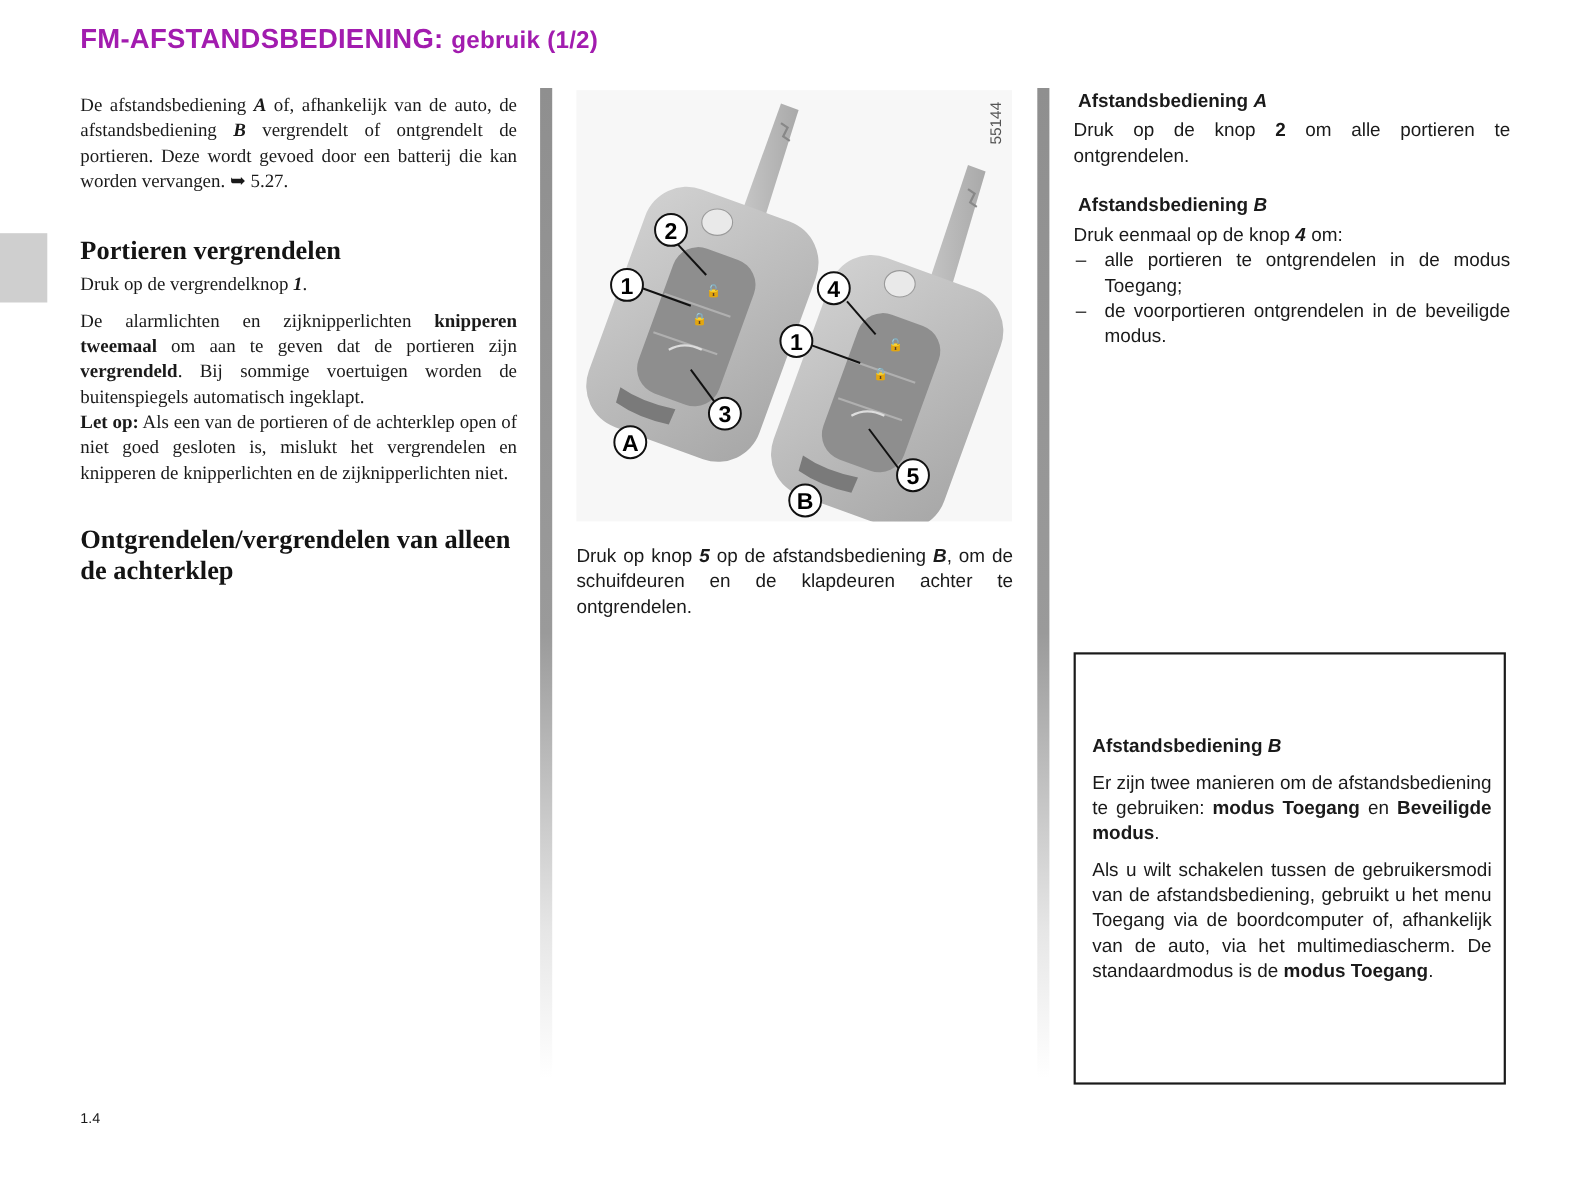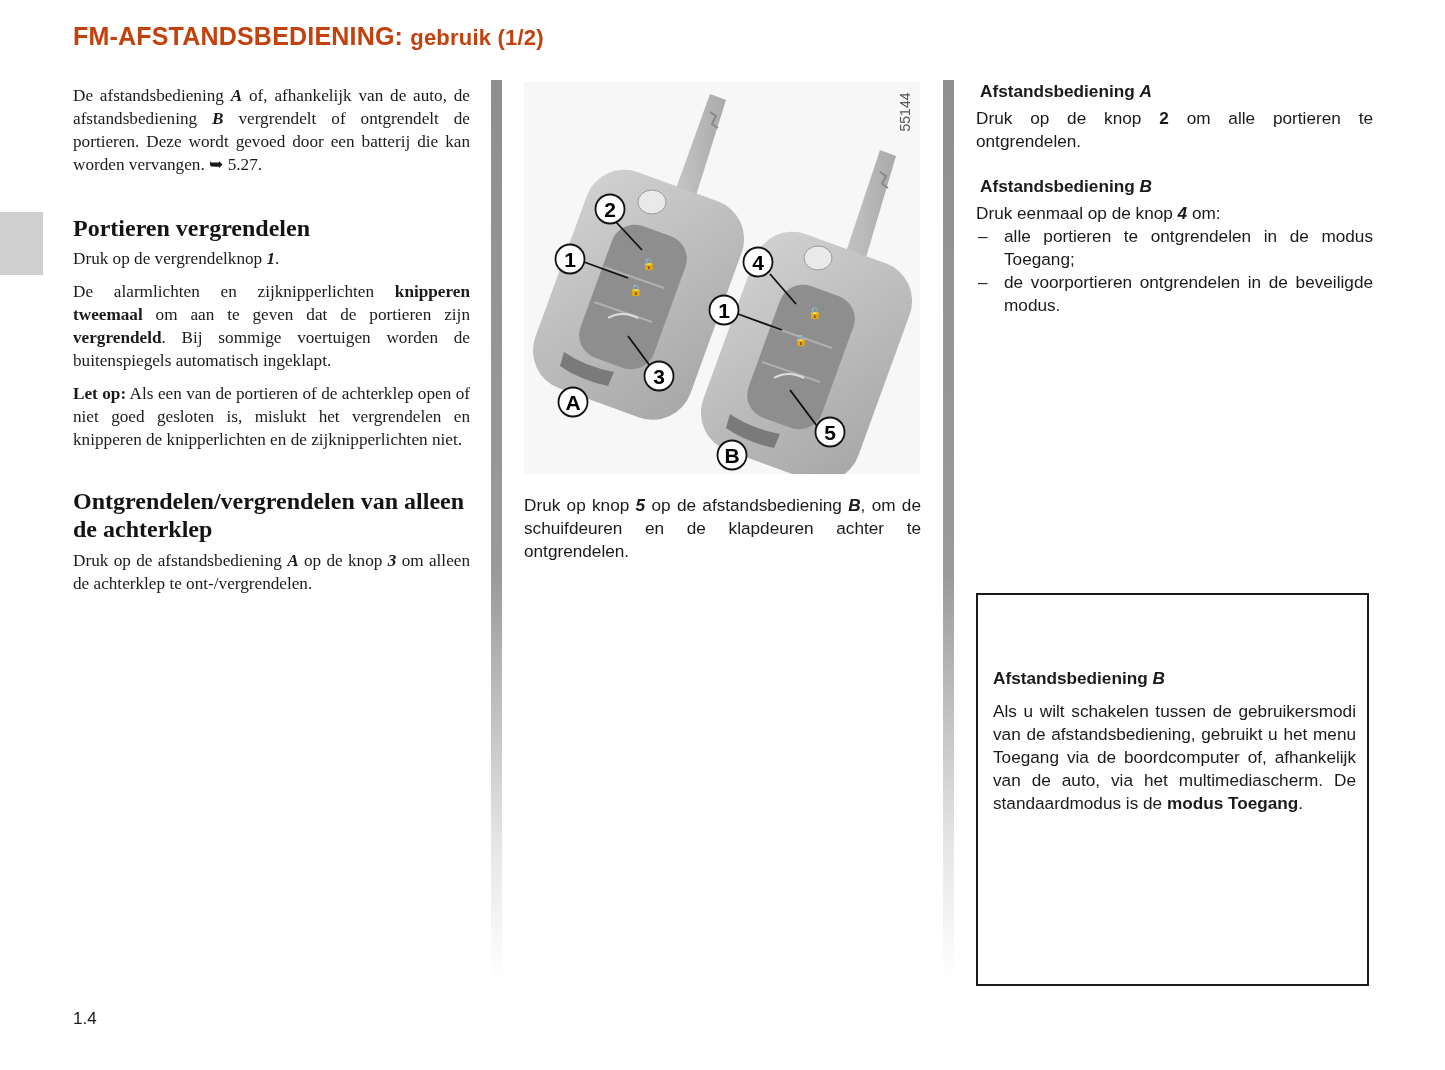--- a/index.html
+++ b/index.html
@@ -3,21 +3,21 @@
 <meta charset="utf-8">
 <style>
   html, body { margin: 0; padding: 0; }
   body {
     width: 1445px; height: 1070px; position: relative; overflow: hidden;
     background: #ffffff; color: #1a1a1a;
     font-family: "Liberation Sans", sans-serif;
   }
   .title {
     position: absolute; left: 73px; top: 22px; margin: 0;
-    font-size: 25px; font-weight: bold; letter-spacing: 0.2px; color: #c2410c;
+    font-size: 25px; font-weight: bold; letter-spacing: 0.2px; color: #a21caf;
   }
   .title .sub { font-size: 22px; }
   .tab-marker {
     position: absolute; left: 0; top: 212px; width: 43px; height: 63px;
     background: #cfcfcf;
   }
   .col { position: absolute; font-size: 17.2px; line-height: 23px; }
   .col p { margin: 0; text-align: justify; }
   .col h2 { margin: 0; font-size: 24px; line-height: 28px; font-weight: bold; color: #141414; }
   .col h3 { margin: 4px; font-size: 17.2px; line-height: 23px; font-weight: bold; }
@@ -37,39 +37,38 @@
   .figure svg { width: 100%; height: 100%; display: block; }
   .dash-list { margin: 0; padding: 0; list-style: none; }
   .dash-list li { position: relative; padding-left: 28px; text-align: justify; }
   .dash-list li::before { content: "–"; position: absolute; left: 2px; }
   .note-box {
     position: absolute; left: 976px; top: 593px; width: 393px; height: 393px;
     border: 2px solid #1a1a1a; box-sizing: border-box;
   }
   .note-inner { position: absolute; left: 15px; top: 72px; width: 363px; font-size: 17.2px; line-height: 23px; }
   .note-inner p { margin: 0; text-align: justify; }
-  .page-num { position: absolute; left: 73px; top: 1009px; font-size: 17px; }
+  .page-num { position: absolute; left: 73px; top: 1009px; font-size: 13px; }
 </style>
 </head>
 <body>
 
 <h1 class="title"><span>FM-AFSTANDSBEDIENING:</span> <span class="sub">gebruik (1/2)</span></h1>
 
 <div class="tab-marker"></div>
 
 <div class="col col1">
   <p><span>De afstandsbediening </span><b><i>A</i></b><span> of, afhankelijk van de auto, de afstandsbediening </span><b><i>B</i></b><span> vergrendelt of ontgrendelt de portieren. Deze wordt gevoed door een batterij die kan worden vervangen. </span><span>➥</span><span> 5.27.</span></p>
 
   <h2 style="margin-top:38px">Portieren vergrendelen</h2>
   <p style="margin-top:5px"><span>Druk op de vergrendelknop </span><b><i>1</i></b><span>.</span></p>
   <p style="margin-top:10px"><span>De alarmlichten en zijknipperlichten </span><b>knipperen tweemaal</b><span> om aan te geven dat de portieren zijn </span><b>vergrendeld</b><span>. Bij sommige voertuigen worden de buitenspiegels automatisch ingeklapt.</span></p>
-  <p style="margin-top:10px"><b>Let op:</b><span> Als een van de portieren of de achterklep open of niet goed gesloten is, mislukt het vergrendelen en knipperen de knipperlichten en de zijknipperlichten niet.</span></p>
+  <p style=""><b>Let op:</b><span> Als een van de portieren of de achterklep open of niet goed gesloten is, mislukt het vergrendelen en knipperen de knipperlichten en de zijknipperlichten niet.</span></p>
 
   <h2 style="margin-top:36px">Ontgrendelen/vergrendelen van alleen de achterklep</h2>
-  <p style="margin-top:6px"><span>Druk op de afstandsbediening </span><b><i>A</i></b><span> op de knop </span><b><i>3</i></b><span> om alleen de achterklep te ont-/vergrendelen.</span></p>
 </div>
 
 <div class="sep sep1"></div>
 <div class="sep sep2"></div>
 
 <div class="figure">
   <svg viewBox="0 0 396 392">
     <defs>
       <linearGradient id="bodyG" x1="0" y1="0" x2="1" y2="1">
         <stop offset="0" stop-color="#d2d2d2"></stop>
@@ -170,17 +169,18 @@
   <p><span>Druk eenmaal op de knop </span><b><i>4</i></b><span> om:</span></p>
   <ul class="dash-list">
     <li>alle portieren te ontgrendelen in de modus Toegang;</li>
     <li>de voorportieren ontgrendelen in de beveiligde modus.</li>
   </ul>
 </div>
 
 <div class="note-box">
   <div class="note-inner">
     <h3 style="margin:0;font-size:17.2px;line-height:23px"><span>Afstandsbediening </span><i>B</i></h3>
+    <p style="margin-top:10px"><span>Er zijn twee manieren om de afstandsbediening te gebruiken: </span><b>modus Toegang</b><span> en </span><b>Beveiligde modus</b><span>.</span></p>
     <p style="margin-top:10px"><span>Als u wilt schakelen tussen de gebruikersmodi van de afstandsbediening, gebruikt u het menu Toegang via de boordcomputer of, afhankelijk van de auto, via het multimediascherm. De standaardmodus is de </span><b>modus Toegang</b><span>.</span></p>
   </div>
 </div>
 
 <div class="page-num">1.4</div>
 
 </body></html>

